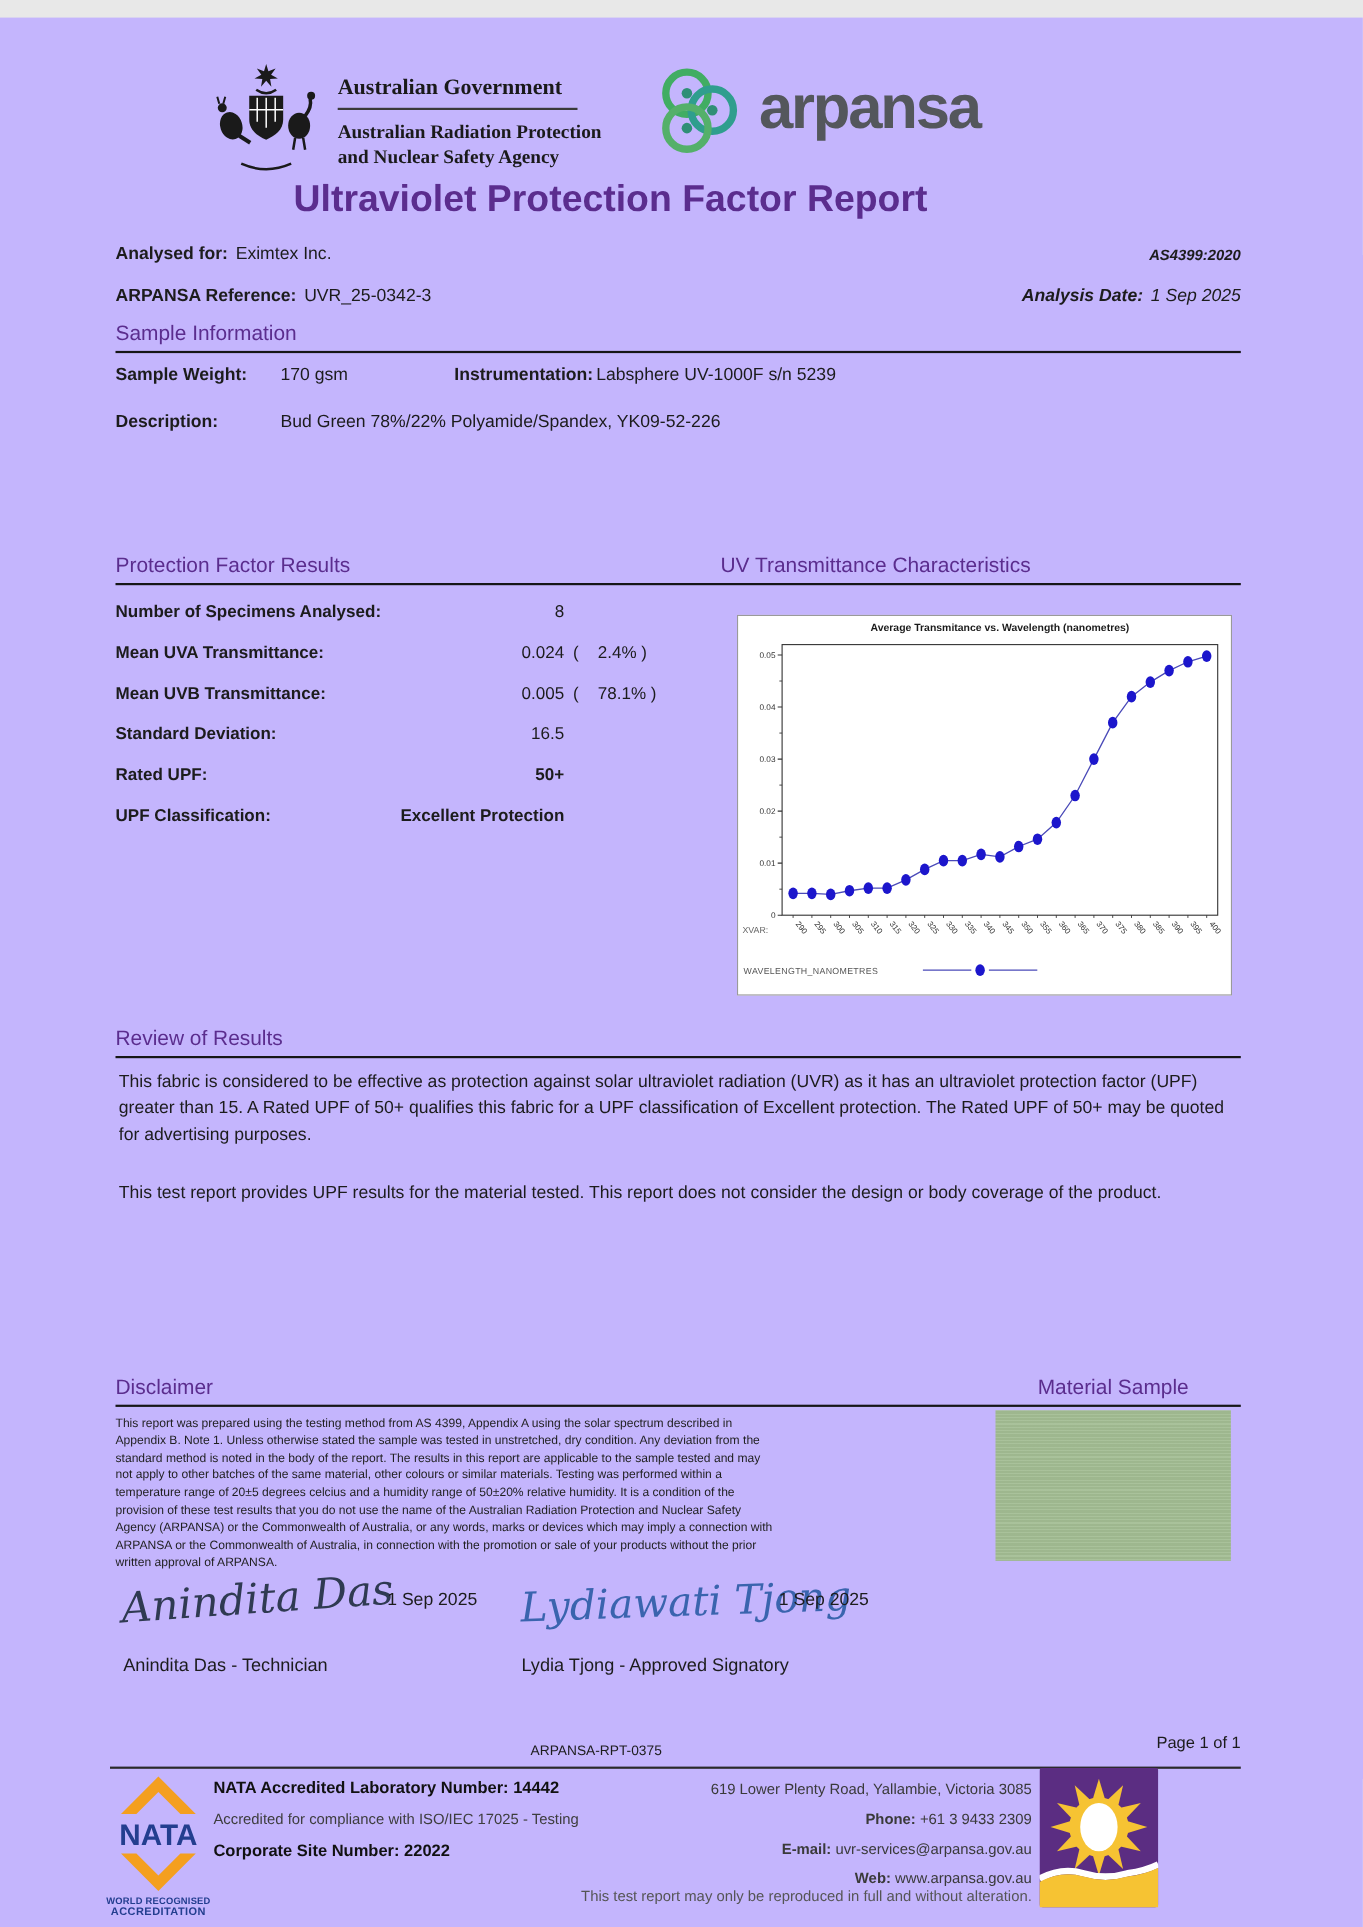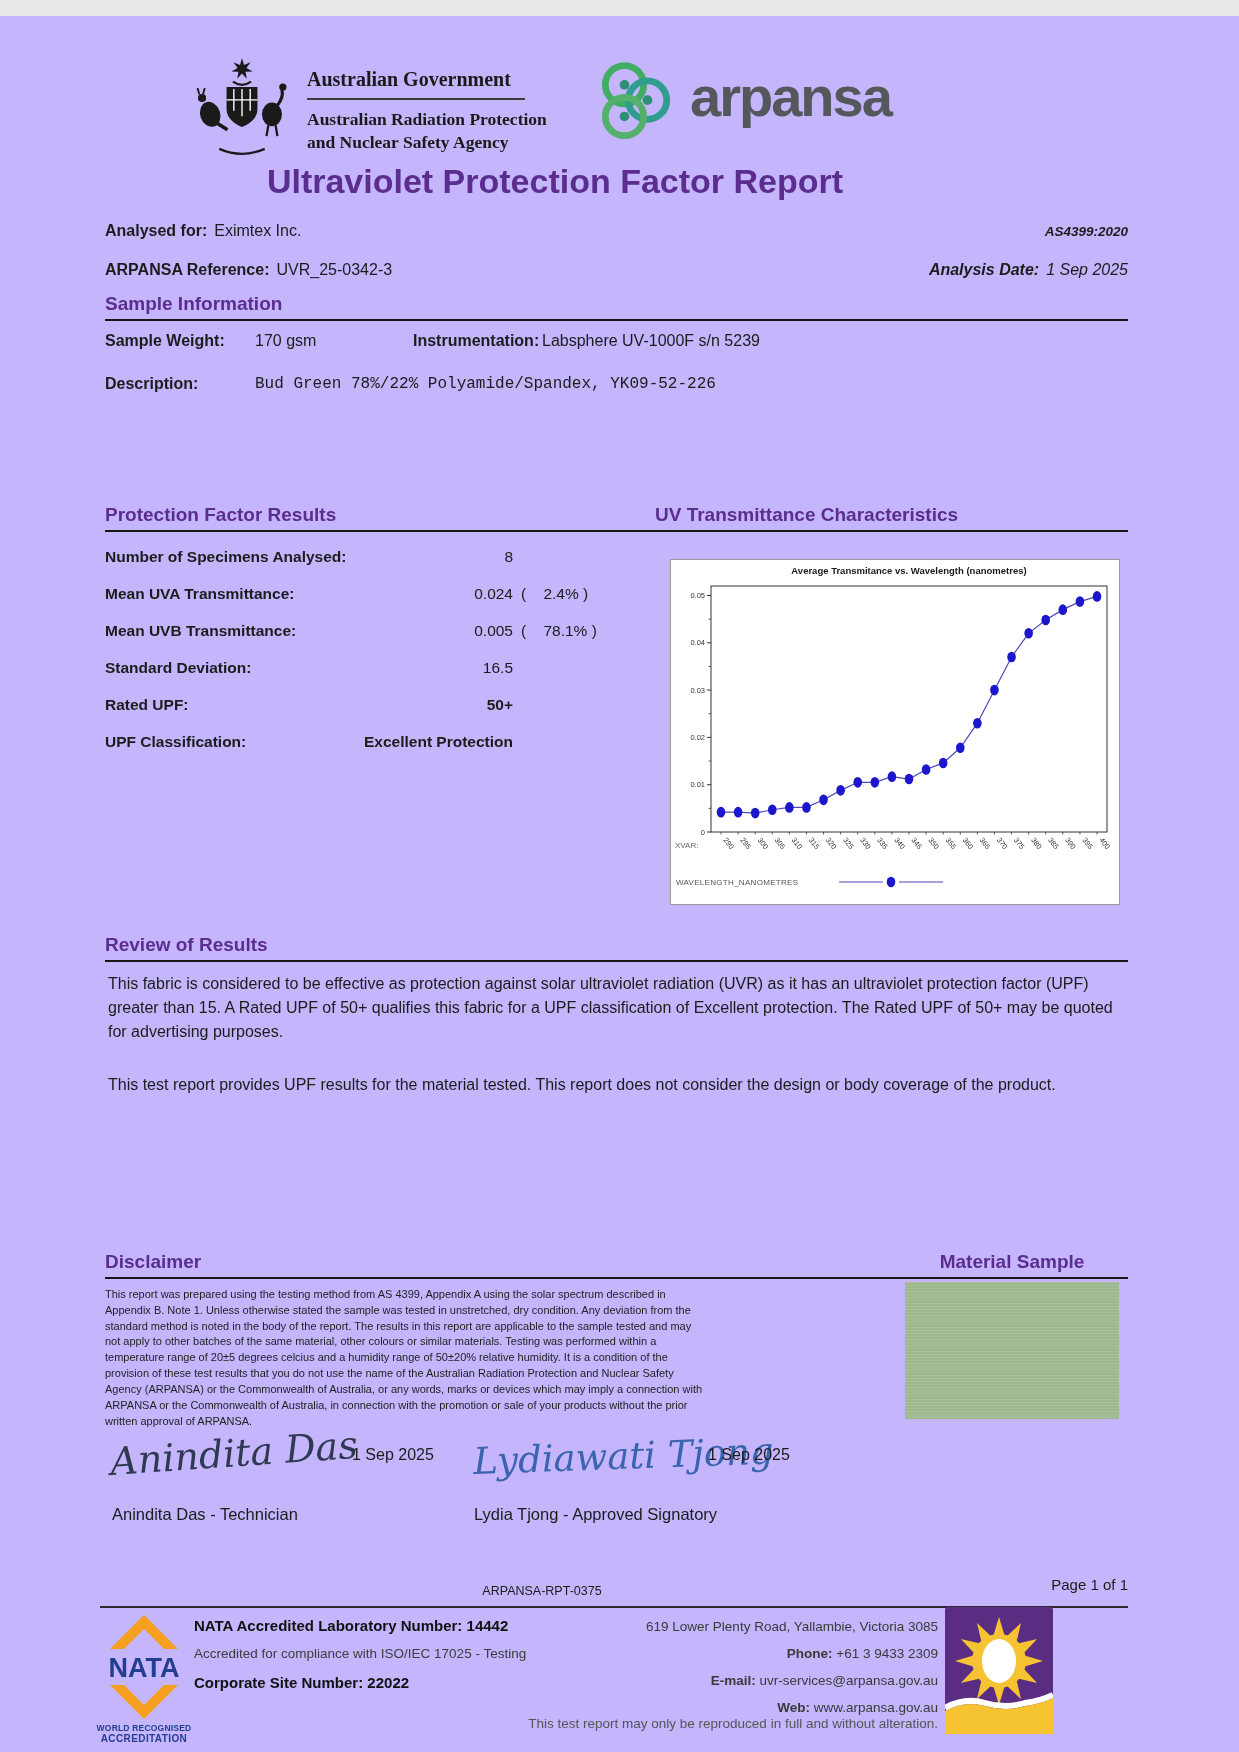--- a/index.html
+++ b/index.html
@@ -1,20 +1,20 @@
 <!DOCTYPE html>
 <html><head>
 <meta charset="utf-8">
 <style>
   html,body{margin:0;padding:0;background:#e8e8e8;}
   .page{position:relative;width:1239px;height:1752px;background:#c4b5fd;margin:16px auto;
         font-family:"Liberation Sans",sans-serif;color:#1c1c1c;overflow:hidden;}
   .abs{position:absolute;}
   .b{font-weight:bold;}
-  .ph{font-weight:bold;font-size:19px;color:#5b2d8e;}
+  .ph{font-weight:normal;font-size:19px;color:#5b2d8e;}
   .rule{position:absolute;height:2px;background:#161616;}
   .gov1{font-family:"Liberation Serif",serif;font-weight:bold;font-size:20px;color:#1a1a1a;}
   .gov-rule{height:2px;background:#3a3a3a;width:218px;margin:7px 0 8px 0;}
   .gov2{font-family:"Liberation Serif",serif;font-weight:bold;font-size:17.5px;line-height:1.3;color:#1a1a1a;}
   .arpansa-word{font-size:56px;font-weight:bold;color:#54575c;letter-spacing:-2px;}
   .doc-title{font-size:34px;font-weight:bold;color:#5b2d8e;text-align:center;width:900px;}
   .pair .v{margin-left:7px;font-weight:normal;}
   .meta-line{font-size:16px;}
   .right-align{text-align:right;font-style:italic;}
   .pf-row{display:flex;height:37px;font-size:15.5px;}
@@ -108,21 +108,21 @@
   <div class="abs ph" style="left: 105px; top: 277px; color: rgb(91, 45, 142);">Sample Information</div>
   <div class="rule" style="left:105px;top:303px;width:1023px;"></div>
   <div class="abs meta-line" style="left:105px;top:316px;width:1023px;">
     <span class="b">Sample Weight:</span>
     <span class="abs" style="left:150px;">170 gsm</span>
     <span class="abs b" style="left:308px;">Instrumentation:</span>
     <span class="abs" style="left:437px;">Labsphere UV-1000F s/n 5239</span>
   </div>
   <div class="abs meta-line" style="left:105px;top:359px;width:1023px;">
     <span class="b">Description:</span>
-    <span class="abs" style="left:150px;font-family:Liberation Mono, monospace;">Bud Green 78%/22% Polyamide/Spandex, YK09-52-226</span>
+    <span class="abs" style="left:150px;">Bud Green 78%/22% Polyamide/Spandex, YK09-52-226</span>
   </div>
 
   <div class="abs ph" style="left: 105px; top: 488px; color: rgb(91, 45, 142);">Protection Factor Results</div>
   <div class="abs ph" style="left: 655px; top: 488px; color: rgb(91, 45, 142); text-align: right;">UV Transmittance Characteristics</div>
   <div class="rule" style="left:105px;top:514px;width:1023px;"></div>
 
   <div class="abs" style="left:105px;top:532px;width:510px;">
       <div class="pf-row">
         <span class="pf-label">Number of Specimens Analysed:</span>
         <span class="pf-value">8</span>

